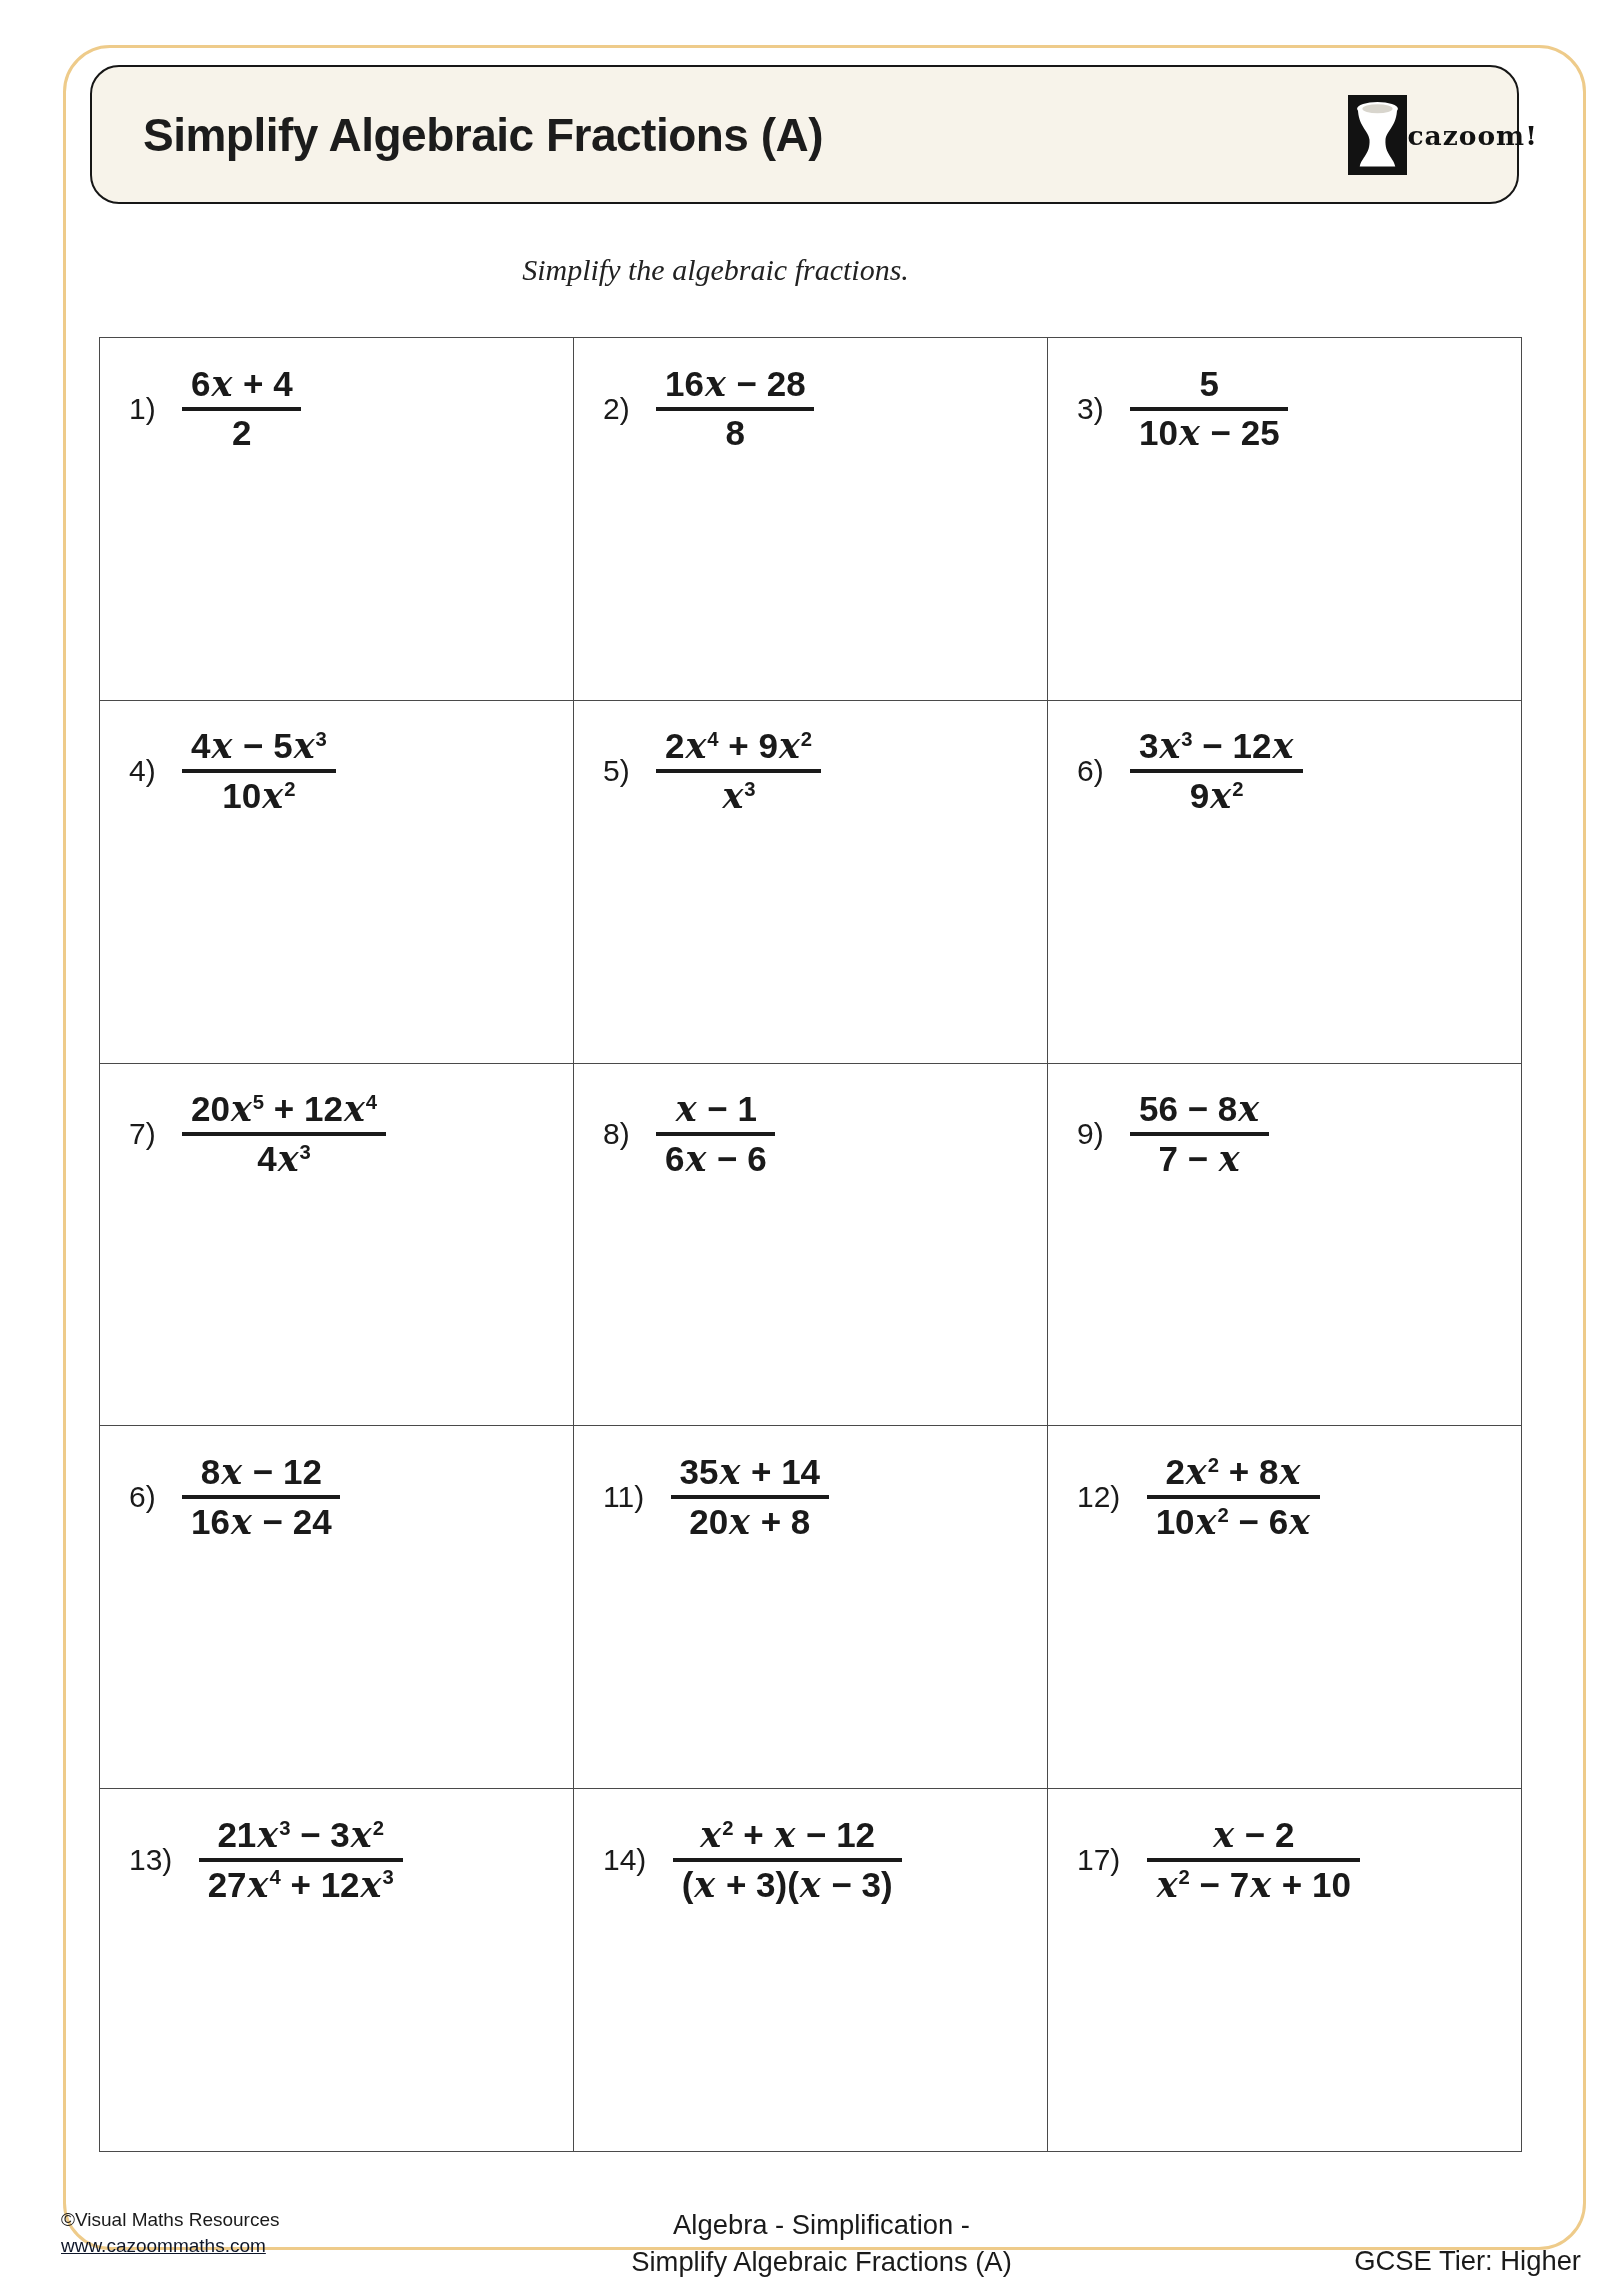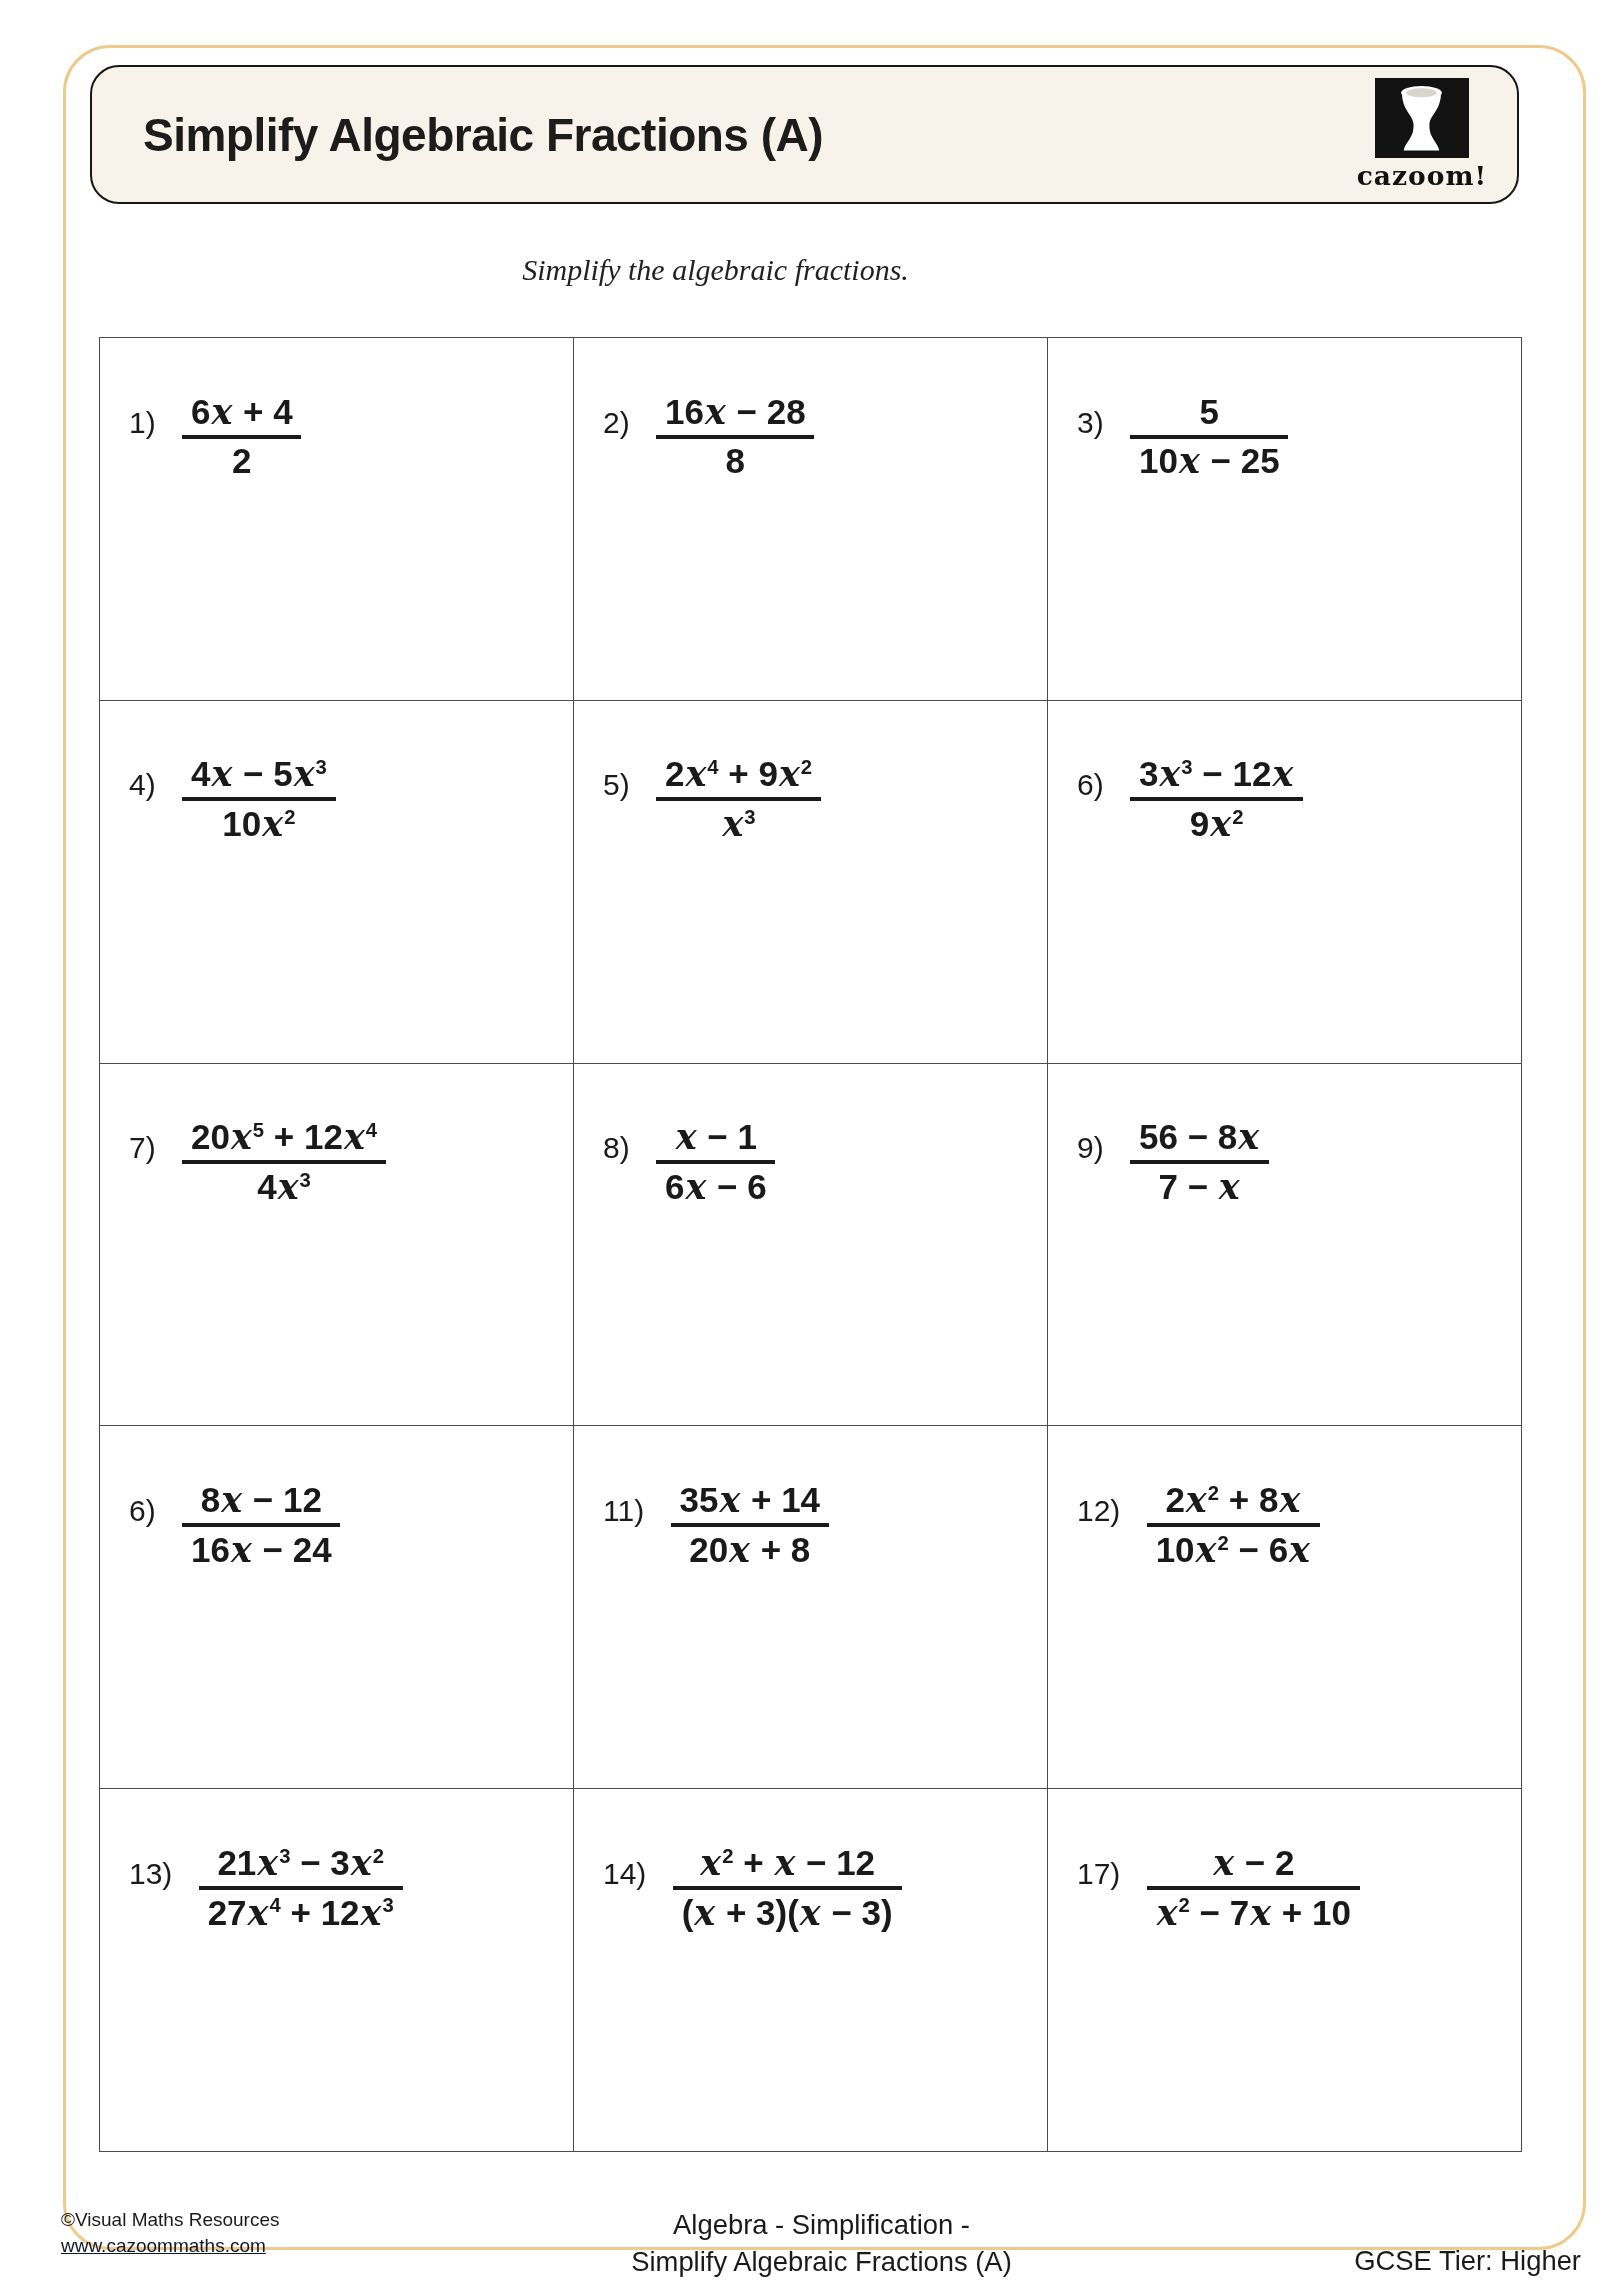--- a/index.html
+++ b/index.html
@@ -15,21 +15,21 @@
   
   .header-box{
     position:absolute;left:90px;top:65px;width:1429px;height:139px;
     background:#f7f3ea;border:2.9px solid #161616;border-radius:29px;
     display:flex;align-items:center;justify-content:space-between;box-sizing:border-box;
   }
   .page-title{
     font-size:46px;font-weight:700;letter-spacing:-0.5px;color:#1c1c1c;
     padding-left:51px;white-space:nowrap;
   }
-  .logo{display:flex;flex-direction:column;align-items:center;margin-right:21.6px;width:147px;}
+  .logo{display:flex;flex-direction:row;align-items:center;margin-right:21.6px;width:147px;}
   .logo-square{width:94px;height:80px;background:#121212;display:flex;align-items:center;justify-content:center;}
   .logo-word{
     font-family:"DejaVu Serif",serif;font-weight:700;font-size:26.5px;color:#121212;
     margin-top:2px;letter-spacing:1px;
   }
   
   .instruction{
     position:absolute;left:0;top:253px;width:1431px;text-align:center;
     font-family:"Liberation Serif",serif;font-style:italic;font-size:30px;color:#222;
   }
@@ -40,21 +40,21 @@
     border-top:1px solid #4a4a4a;border-left:1px solid #4a4a4a;box-sizing:border-box;
   }
   .cell{
     border-right:1px solid #4a4a4a;border-bottom:1px solid #4a4a4a;
     box-sizing:border-box;padding:25.5px 7.8px 7.8px 29px;
   }
   .problem{display:flex;align-items:center;gap:26.5px;}
   .pnum{font-size:30px;font-weight:400;color:#1a1a1a;}
   .frac{display:inline-flex;flex-direction:column;align-items:center;
     font-size:35px;font-weight:700;color:#1a1a1a;line-height:1.15;}
-  .fnum{padding:0 8.8px 2.9px;margin-top:28px;}
+  .fnum{padding:0 8.8px 2.9px;}
   .fden{padding:2.9px 8.8px 0;}
   .fbar{align-self:stretch;height:3.9px;background:#1a1a1a;}
   .vx{font-family:"DejaVu Serif",serif;font-style:italic;font-weight:700;padding:0 1px;}
   .frac sup{font-size:.58em;vertical-align:baseline;position:relative;top:-0.6em;font-style:normal;}
   
   .footer-left{position:absolute;left:61px;top:2207px;font-size:19px;line-height:1.35;}
   .footer-link{color:#0f172a;text-decoration:underline;}
   .footer-center{position:absolute;left:0;top:2207px;width:1621px;text-align:center;
     font-size:27.4px;line-height:1.35;color:#1a1a1a;padding-left:11px;}
   .footer-right{position:absolute;right:40px;top:2245px;font-size:27.4px;color:#1a1a1a;}

